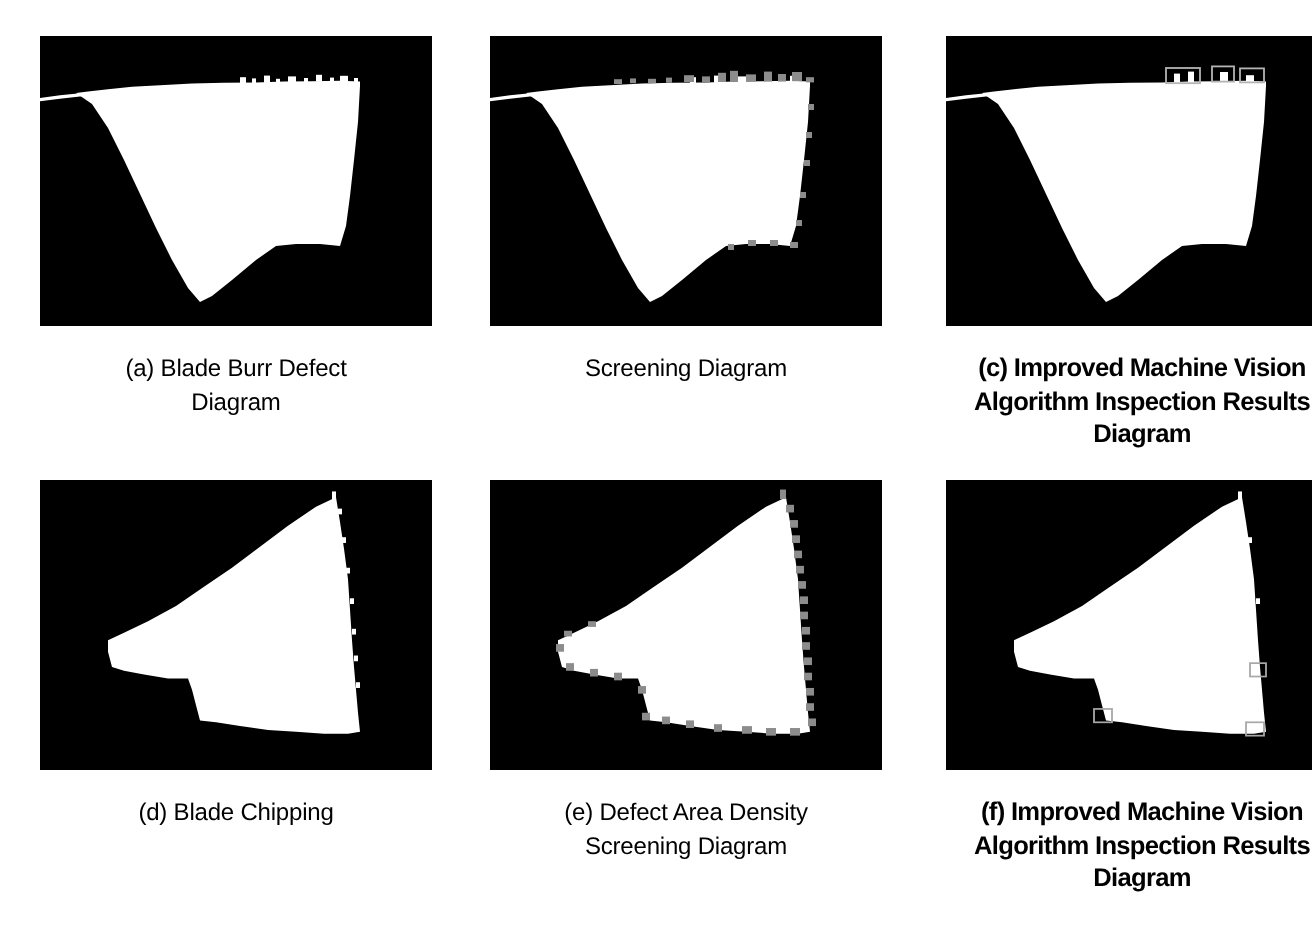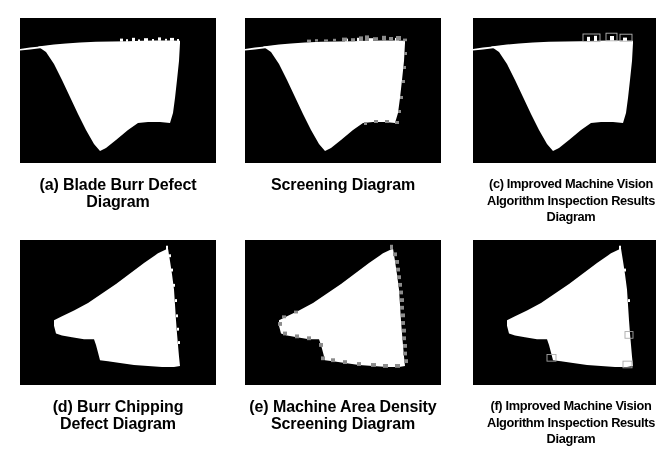--- a/index.html
+++ b/index.html
@@ -52,23 +52,23 @@
 
   .panel-frame svg {
     display: block;
     width: 196px;
     height: 145px;
   }
 
   .panel-caption {
     margin-top: 13px;
     text-align: center;
-    font-size: 16px;
+    font-size: 12px;
     line-height: 17px;
-    font-weight: bold;
+    font-weight: normal;
     letter-spacing: -0.1px;
     color: #000000;
     font-family: "Liberation Sans", sans-serif;
   }
   .panel-caption.caption-wide {
     font-weight: 600;
     font-size: 12.8px;
     letter-spacing: -0.35px;
     line-height: 16.5px;
     width: 214px;
@@ -197,22 +197,21 @@
             <rect x="151" y="30" width="2" height="3"></rect>
             <rect x="153" y="46" width="2" height="3"></rect>
             <rect x="155" y="62" width="2" height="3"></rect>
             <rect x="156" y="78" width="2" height="3"></rect>
             <rect x="157" y="92" width="2" height="3"></rect>
             <rect x="158" y="106" width="2" height="3"></rect>
           </g>
         </svg>
       </div>
       <div class="panel-caption">
-        <span class="caption-line">(d) Burr Chipping</span>
-        <span class="caption-line">Defect Diagram</span>
+        <span class="caption-line">(d) Blade Chipping</span>
       </div>
     </div>
 
     <div class="figure-cell cell-b">
       <div class="panel-frame">
         <svg viewBox="0 0 196 152" preserveAspectRatio="none">
           <rect x="0" y="0" width="196" height="152" fill="#000000"></rect>
           <path d="M148,9 L150,22 L152,36 L154,52 L155,68 L156,84 L157,98 L158,110 L159,122 L160,132 L154,133 L142,133 L128,132 L114,131 L100,129 L88,127 L80,126 L78,118 L76,110 L74,104 L64,104 L52,102 L42,100 L36,98 L34,90 L34,84 L42,80 L54,74 L68,66 L82,56 L96,46 L110,35 L124,24 L138,14 Z" fill="#ffffff"></path>
           <g fill="#8c8c8c">
             <rect x="145" y="5" width="3" height="5"></rect>
@@ -242,21 +241,21 @@
             <rect x="62" y="101" width="4" height="4"></rect>
             <rect x="50" y="99" width="4" height="4"></rect>
             <rect x="38" y="96" width="4" height="4"></rect>
             <rect x="33" y="86" width="4" height="4"></rect>
             <rect x="37" y="79" width="4" height="3"></rect>
             <rect x="49" y="74" width="4" height="3"></rect>
           </g>
         </svg>
       </div>
       <div class="panel-caption">
-        <span class="caption-line">(e) Machine Area Density</span>
+        <span class="caption-line">(e) Defect Area Density</span>
         <span class="caption-line">Screening Diagram</span>
       </div>
     </div>
 
     <div class="figure-cell cell-c">
       <div class="panel-frame">
         <svg viewBox="0 0 196 152" preserveAspectRatio="none">
           <rect x="0" y="0" width="196" height="152" fill="#000000"></rect>
           <path d="M148,9 L150,22 L152,36 L154,52 L155,68 L156,84 L157,98 L158,110 L159,122 L160,132 L154,133 L142,133 L128,132 L114,131 L100,129 L88,127 L80,126 L78,118 L76,110 L74,104 L64,104 L52,102 L42,100 L36,98 L34,90 L34,84 L42,80 L54,74 L68,66 L82,56 L96,46 L110,35 L124,24 L138,14 Z" fill="#ffffff"></path>
           <g fill="#ffffff">

